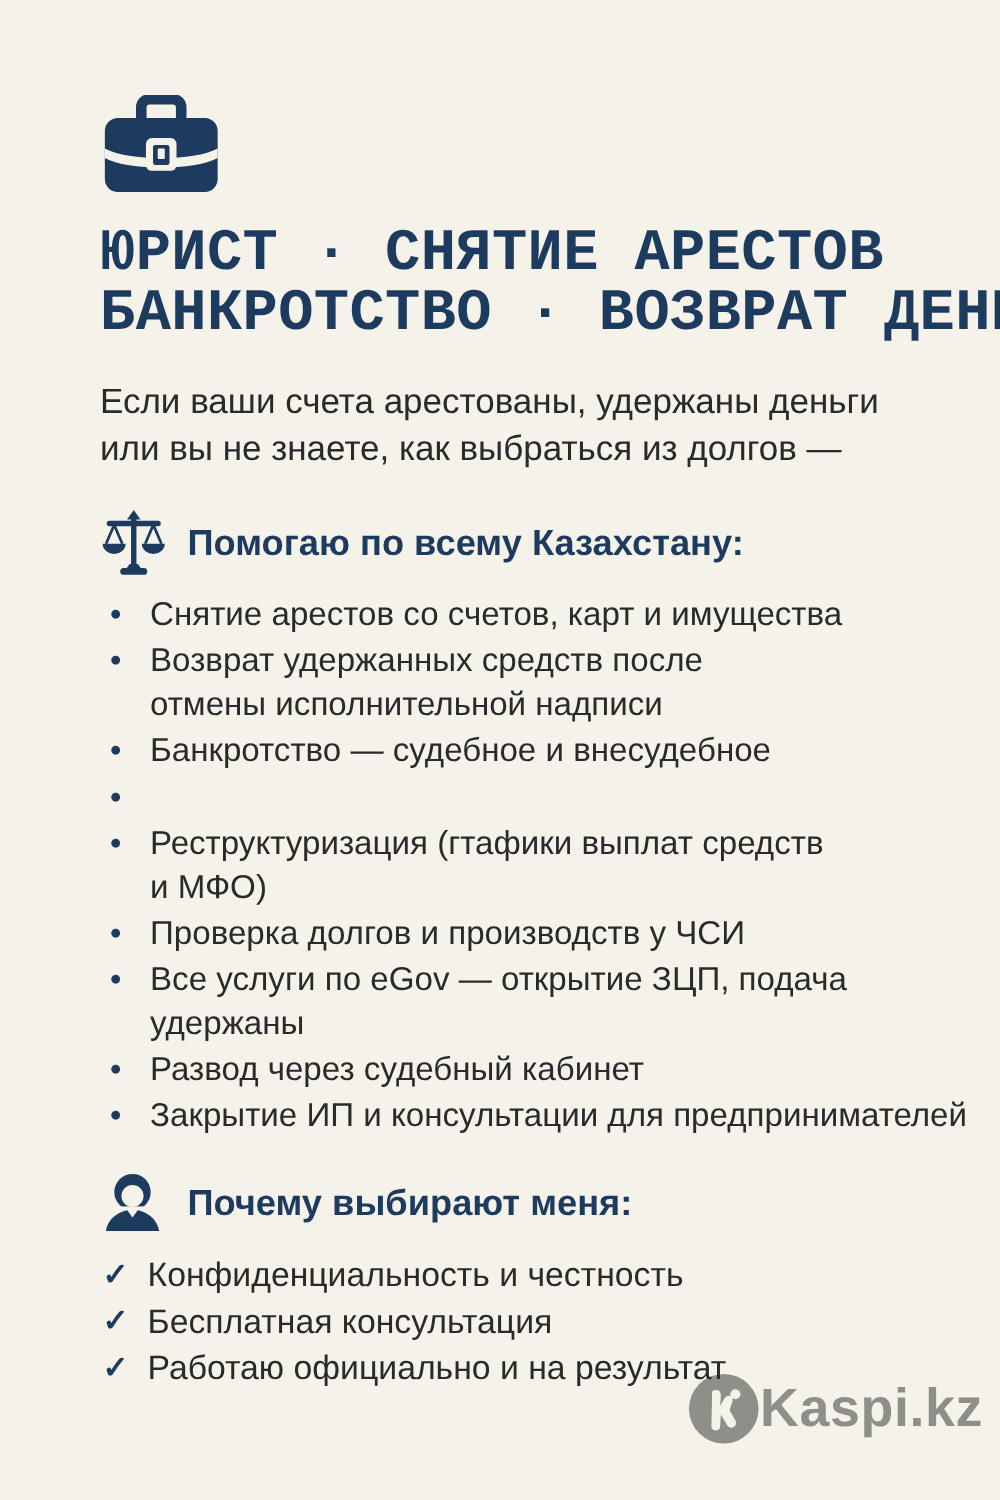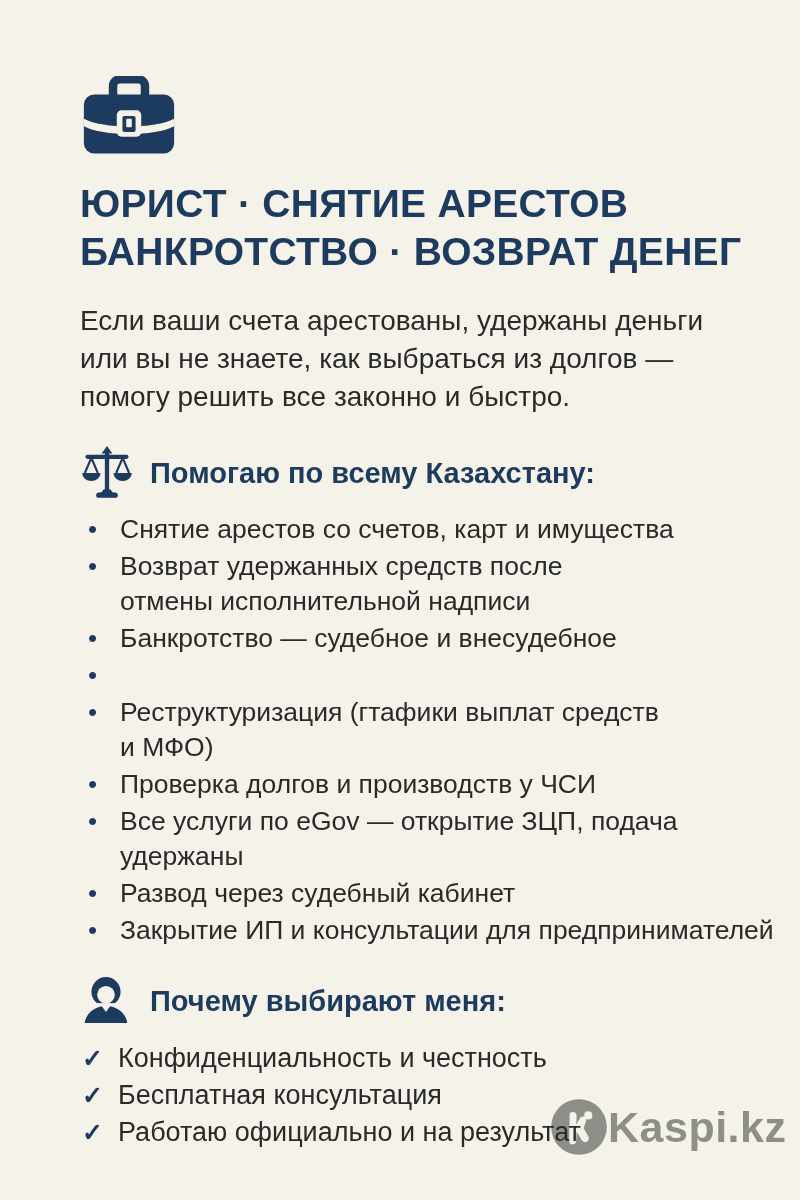--- a/index.html
+++ b/index.html
@@ -16,25 +16,26 @@
     color:var(--text);
     position:relative;
     overflow:hidden;
   }
   .content{position:relative;z-index:1;padding:76px 30px 0 80px;}
 
   .brief-icon{display:block;width:94px;height:80px;margin:0 0 24px 2px;}
 
   h1.title{
     color:var(--navy);
-    font-size:39px;
+    font-size:47px;
     font-weight:700;
     line-height:48px;
     letter-spacing:.3px;
     margin:0 0 26px 0;
+    font-family:Liberation Mono, monospace;
   }
   h1.title .t-line{display:block;white-space:nowrap;}
 
   .intro{font-size:28px;line-height:38px;margin:0 0 30px 0;}
   .intro .p-line{display:block;white-space:nowrap;}
 
   .section-head{display:flex;align-items:center;gap:16px;margin:0 0 12px 0;}
   .section-head .sec-icon{width:54px;height:54px;flex:0 0 auto;}
   .section-head .head-text{
     color:var(--navy);
@@ -107,21 +108,20 @@
   </span>
 
   <h1 class="title">
     <span class="t-line">ЮРИСТ · СНЯТИЕ АРЕСТОВ</span>
     <span class="t-line">БАНКРОТСТВО · ВОЗВРАТ ДЕНЕГ</span>
   </h1>
 
   <p class="intro">
     <span class="p-line">Если ваши счета арестованы, удержаны деньги</span>
     <span class="p-line">или вы не знаете, как выбраться из долгов —</span>
-    <span class="p-line">помогу решить все законно и быстро.</span>
   </p>
 
   <div class="section-head">
     <span class="sec-icon">
       <svg viewBox="0 0 100 100" width="54" height="54">
         <polygon points="50,0 40,14 60,14" fill="#1d3a5f"></polygon>
         <rect x="46" y="8" width="8" height="74" rx="3" fill="#1d3a5f"></rect>
         <rect x="10" y="16" width="80" height="8" rx="4" fill="#1d3a5f"></rect>
         <path d="M21 22 L9 50 M21 22 L33 50" stroke="#1d3a5f" stroke-width="4" fill="none"></path>
         <path d="M4 50 A17 15 0 0 0 38 50 Z" fill="#1d3a5f"></path>

